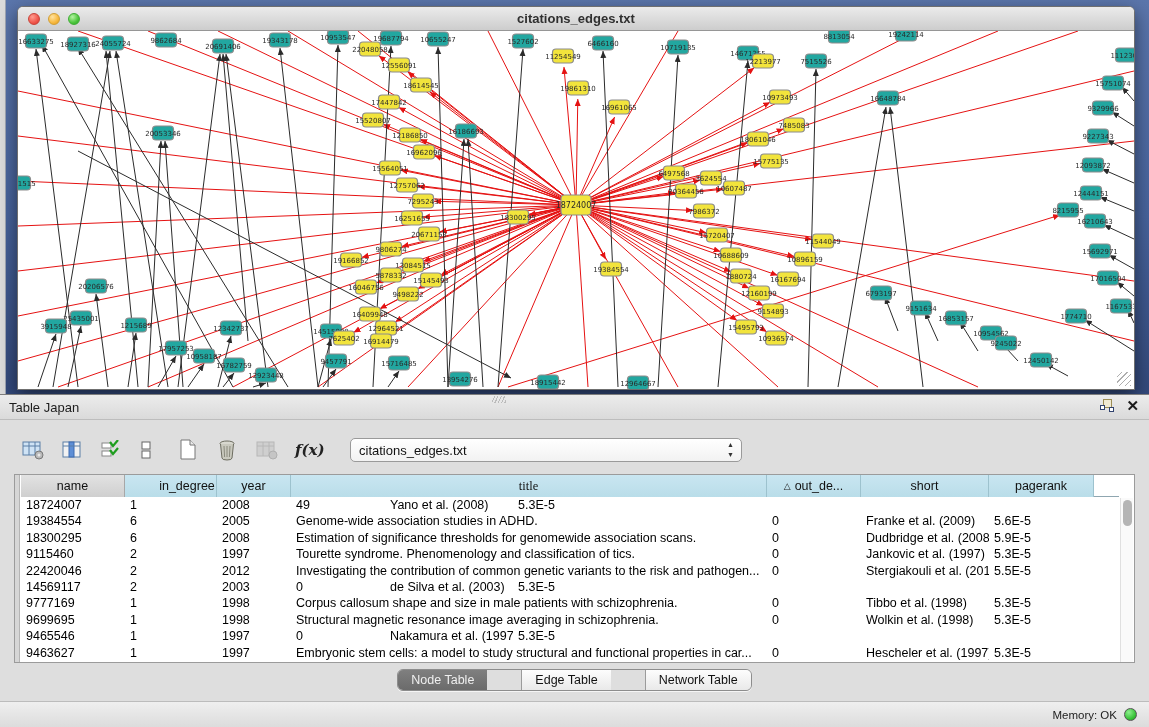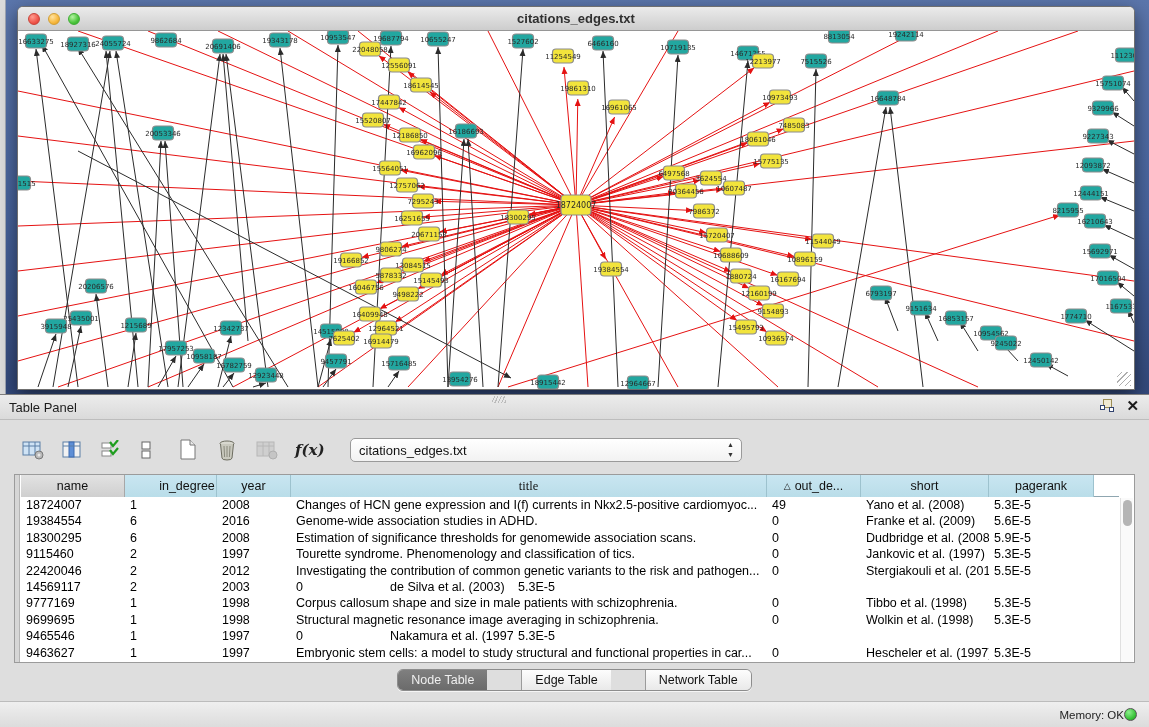--- a/index.html
+++ b/index.html
@@ -74,21 +74,21 @@
   .tabs-row { display:flex; justify-content:center; margin-top:6px; }
   .segmented { display:inline-flex; border:1px solid #8d8d8d; border-radius:6px; overflow:hidden;
     box-shadow:0 1px 0 rgba(255,255,255,.7);gap:34px; }
   .segment { padding:3px 13px; font-size:12.5px; color:#111;
     background:linear-gradient(180deg,#fdfdfd,#e9e9e9); border-left:1px solid #9b9b9b; cursor:default; }
   .segment:first-child { border-left:none; }
   .segment.active { background:linear-gradient(180deg,#7f7f7f,#6b6b6b); color:#efefef; }
 
   .status-bar { position:absolute; left:0; bottom:0; width:1149px; height:26px;
     background:linear-gradient(180deg,#efefef,#dcdcdc); border-top:1px solid #bcbcbc;
-    display:flex; align-items:center; justify-content:flex-end; padding-right:12px; }
+    display:flex; align-items:center; justify-content:flex-end; padding-right:12px; gap:7px; }
   .memory-text { font-size:11.5px; color:#222; }
   .memory-dot { width:13px; height:13px; border-radius:50%;
     background:radial-gradient(circle at 35% 30%,#8ef08e,#35c135 65%,#23a023); border:1px solid #555; }
 </style>
 </head>
 <body>
 
 <div class="graph-section">
   <div class="desktop-left-strip"></div>
   <div class="net-window">
@@ -656,21 +656,21 @@
             </g>
           </g>
       </svg>
       <div class="resize-grip"></div>
     </div>
   </div>
 </div>
 
 <div class="table-panel">
   <div class="panel-bar">
-    <span class="panel-title">Table Panel</span>
+    <span class="panel-title">Table Japan</span>
     <div class="split-grip"></div>
     <div class="panel-bar-icons">
       <div class="float-icon">
         <div class="sq1"></div>
           <div class="sq2"></div>
           <div class="sq3"></div>
       </div>
       <span class="close-x">✕</span>
     </div>
   </div>
@@ -754,29 +754,28 @@
             <div class="hcell" style="width: 476px; font-family: Liberation Serif, serif;">title</div>
             <div class="hcell" style="width: 94px;"><span class="sort-tri">△</span>out_de...</div>
             <div class="hcell" style="width: 128px;">short</div>
             <div class="hcell" style="width: 105px;">pagerank</div>
           </div>
         <div id="grid-body">
             <div class="grid-row">
               <div class="cell" style="width: 104px;">18724007</div>
               <div class="cell" style="width: 92px;">1</div>
               <div class="cell" style="width: 74px;">2008</div>
-              <div class="cell" style="width: 476px;">Changes of HCN gene expression and I(f) currents in Nkx2.5-positive cardiomyoc...</div>
               <div class="cell" style="width: 94px;">49</div>
               <div class="cell" style="width: 128px;">Yano et al. (2008)</div>
               <div class="cell" style="width: 105px;">5.3E-5</div>
             </div>
             <div class="grid-row">
               <div class="cell" style="width: 104px;">19384554</div>
               <div class="cell" style="width: 92px;">6</div>
-              <div class="cell" style="width: 74px;">2016</div>
+              <div class="cell" style="width: 74px;">2005</div>
               <div class="cell" style="width: 476px;">Genome-wide association studies in ADHD.</div>
               <div class="cell" style="width: 94px;">0</div>
               <div class="cell" style="width: 128px;">Franke et al. (2009)</div>
               <div class="cell" style="width: 105px;">5.6E-5</div>
             </div>
             <div class="grid-row">
               <div class="cell" style="width: 104px;">18300295</div>
               <div class="cell" style="width: 92px;">6</div>
               <div class="cell" style="width: 74px;">2008</div>
               <div class="cell" style="width: 476px;">Estimation of significance thresholds for genomewide association scans.</div>

